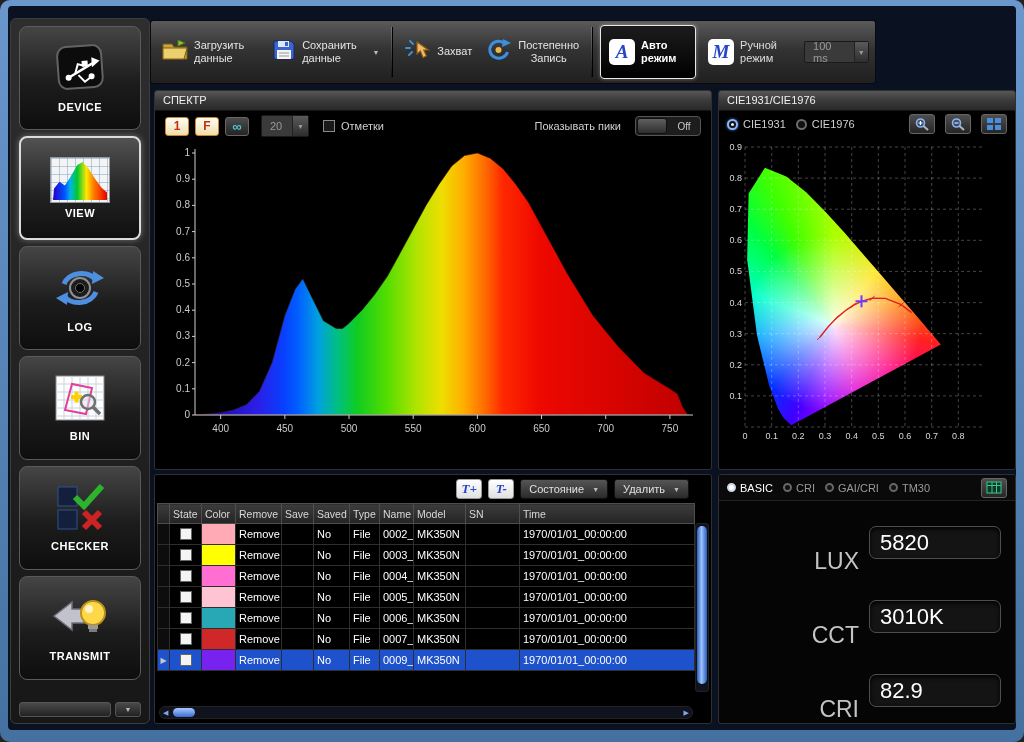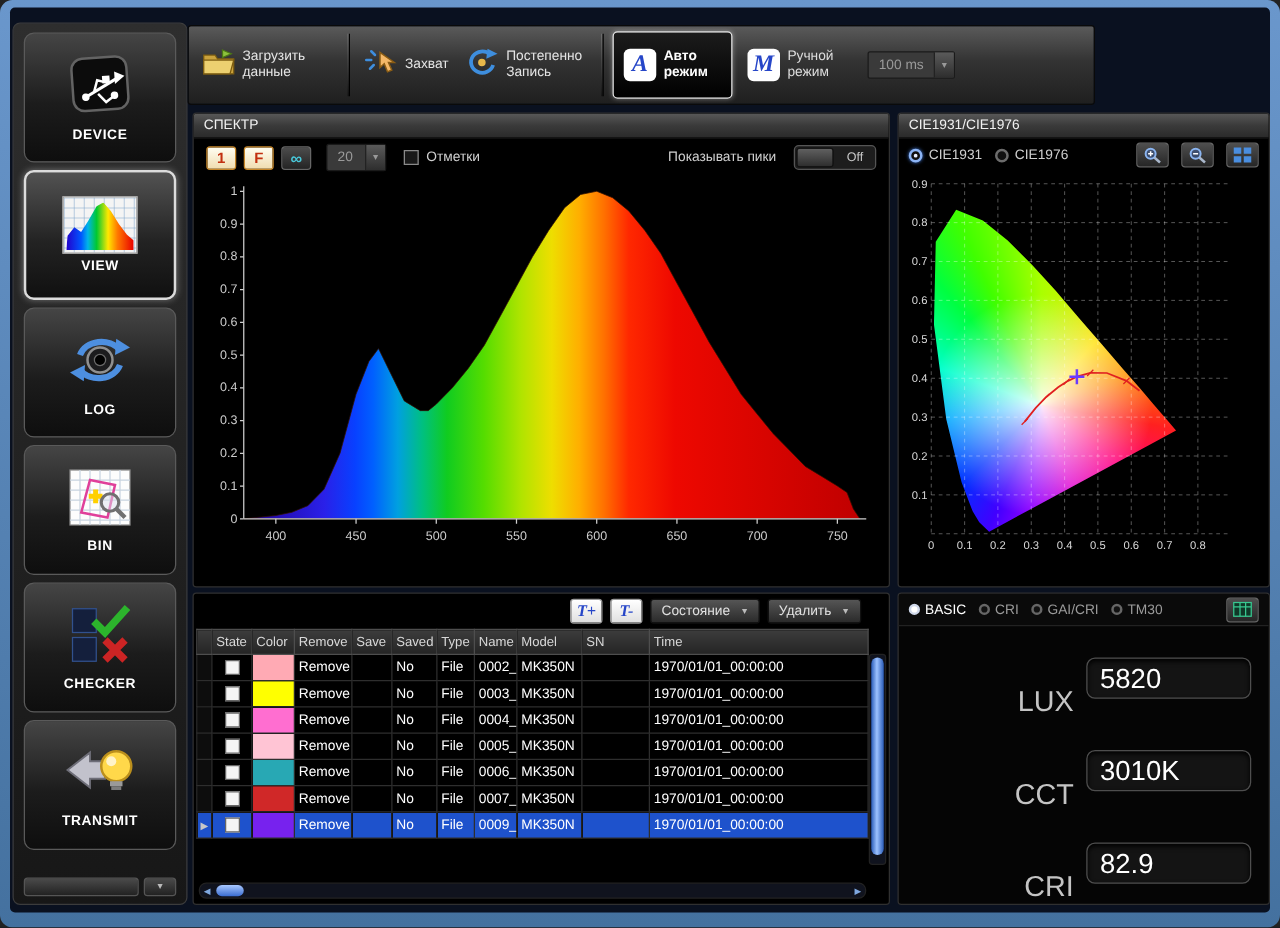--- a/index.html
+++ b/index.html
@@ -16,21 +16,21 @@
 .view-icon::before{content:"";position:absolute;inset:0;background-image:linear-gradient(rgba(120,160,200,.5) 1px,transparent 1px),linear-gradient(90deg,rgba(120,160,200,.5) 1px,transparent 1px);background-size:8px 8px;}
 .view-spectrum{position:absolute;left:2px;right:2px;bottom:2px;top:4px;background:linear-gradient(90deg,#2400cc,#0055ff 22%,#00b4e8 32%,#00c830 45%,#ffe800 62%,#ff7800 76%,#e80000 100%);clip-path:polygon(0 100%,2% 70%,12% 52%,22% 62%,32% 40%,45% 8%,55% 0,66% 18%,78% 45%,90% 68%,100% 80%,100% 100%);}
 .side-footer{margin-top:auto;display:flex;gap:4px;height:15px;}
 .foot-btn{flex:0 0 26px;background:linear-gradient(#4a4a4a,#222);border:1px solid #555;border-radius:3px;color:#bbb;font-size:7px;display:flex;align-items:center;justify-content:center;}
 .foot-btn.wide{flex:1;}
 
 
 .toolbar{position:absolute;left:142px;top:14px;width:726px;height:64px;background:linear-gradient(180deg,#5a5a5a,#333 45%,#1f1f1f);border:1px solid #0a0a0a;border-radius:3px;display:flex;align-items:center;padding:0 6px;gap:4px;}
 .tb-btn{display:flex;align-items:center;gap:6px;padding:4px 5px;border-radius:3px;height:54px;cursor:pointer;}
 .tb-label{color:#e4e4e4;font-size:11px;line-height:1.2;max-width:72px;}
-.tb-label.narrow{max-width:64px;overflow-wrap:break-word;}
+.tb-label.narrow{max-width:64px;text-align:center;overflow-wrap:break-word;}
 .tb-caret{color:#bbb;font-size:7px;margin-left:1px;}
 .tb-sep{width:2px;height:50px;background:linear-gradient(#777,#111);margin:0 3px;border-right:1px solid #000;}
 .mode-btn{display:flex;align-items:center;gap:6px;height:54px;padding:0 8px;border-radius:4px;cursor:pointer;}
 .mode-btn.active{border:1px solid #e8e8e8;background:linear-gradient(#1c1c1c,#000);box-shadow:0 0 4px rgba(255,255,255,.35);}
 .mode-icon{width:26px;height:26px;background:#fff;border-radius:5px;color:#2646c8;font-family:"Liberation Serif",serif;font-style:italic;font-weight:bold;font-size:19px;display:flex;align-items:center;justify-content:center;}
 .mode-label{color:#fff;font-size:11px;font-weight:bold;width:46px;line-height:1.2;}
 .mode-btn:not(.active) .mode-label{font-weight:normal;color:#ddd;}
 .dropdown{display:flex;align-items:center;height:22px;background:#3a3a3a;border:1px solid #1a1a1a;border-radius:2px;margin-left:6px;}
 .dd-value{color:#9a9a9a;font-size:11px;padding:0 8px;min-width:44px;}
 .dropdown.small .dd-value{min-width:30px;}
@@ -203,20 +203,33 @@
   <div class="toolbar">
     <div class="tb-btn">
       <span>
         <svg width="26" height="22" viewBox="0 0 26 22">
         <path d="M1 5 h9 l2 3 h13 v12 H1 z" fill="#caa23c" stroke="#7c5c10"></path>
         <path d="M1 9 h24 l-3 11 H1 z" fill="#ecd070" stroke="#7c5c10"></path>
         <polygon points="16,1 23,4 16,7" fill="#8cc23c" stroke="#4c7a14"></polygon>
             </svg>
       </span>
       <span class="tb-label">Загрузить данные</span>
+    </div>
+    <div class="tb-btn">
+      <span>
+        <svg width="24" height="22" viewBox="0 0 24 22">
+        <path d="M2 2 h17 l3 3 v15 H2 z" fill="#3a66cc" stroke="#162a66"></path>
+        <rect x="6" y="2" width="11" height="6" fill="#dce6ff"></rect>
+        <rect x="13" y="3" width="3" height="4" fill="#3a66cc"></rect>
+        <rect x="5" y="11" width="14" height="9" fill="#f4f4f4"></rect>
+        <path d="M7 14 h10 M7 17 h10" stroke="#999"></path>
+            </svg>
+      </span>
+      <span class="tb-label">Сохранить данные</span>
+      <span class="tb-caret">▼</span>
     </div>
     <div class="tb-sep"></div>
     <div class="tb-btn">
       <span>
         <svg width="26" height="24" viewBox="0 0 26 24">
         <g stroke="#3e8ede" stroke-width="2" stroke-linecap="round">
         <line x1="5" y1="3" x2="8" y2="6"></line>
                 <line x1="1" y1="10" x2="5" y2="10"></line>
                 <line x1="4" y1="17" x2="7" y2="14"></line>
               </g>

